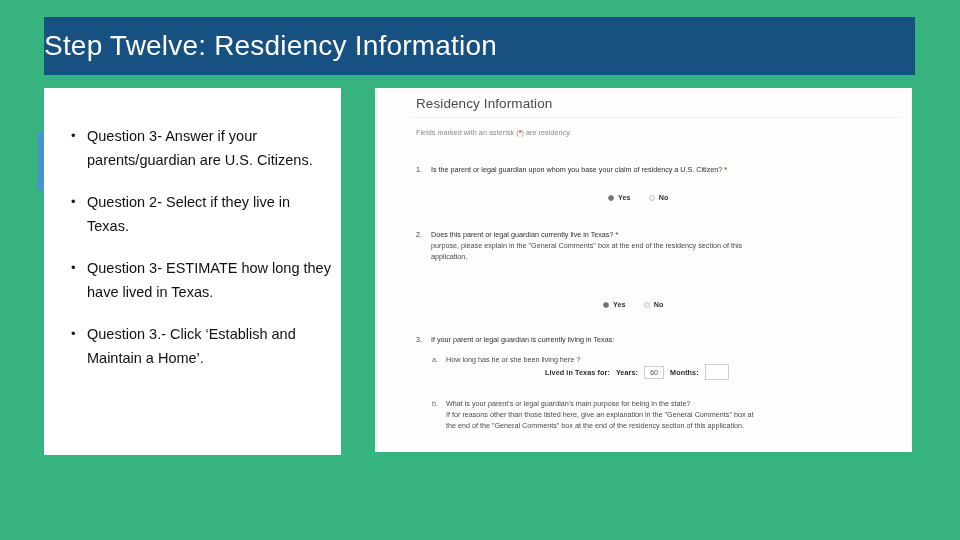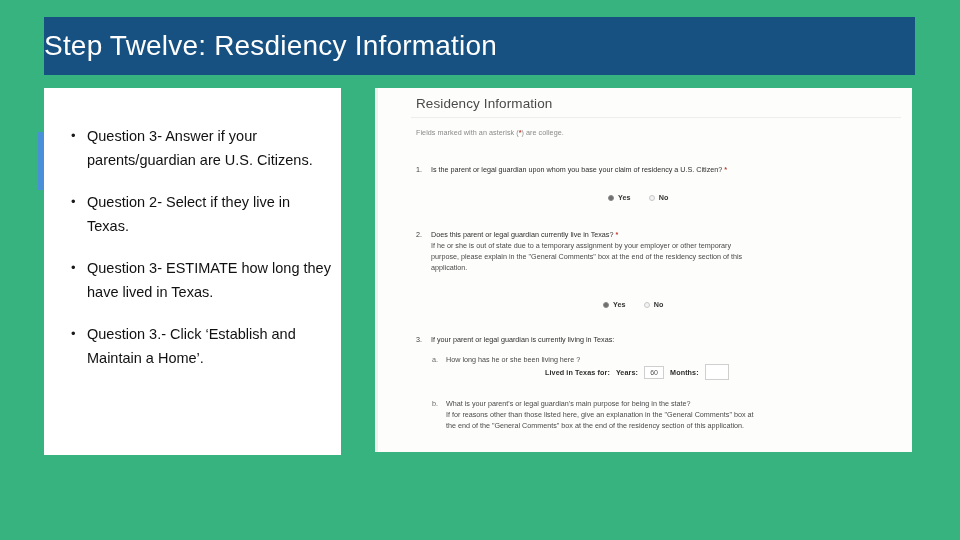--- a/index.html
+++ b/index.html
@@ -282,21 +282,21 @@
     </div>
   </div>
 
   <div id="form-panel">
     <div id="form-left-rule"></div>
 
     <div id="form-heading">Residency Information</div>
     <div id="form-heading-rule"></div>
 
     <div id="required-note">
-      <span>Fields marked with an asterisk (</span><span class="req-asterisk">*</span><span>) are college.</span>
+      <span>Fields marked with an asterisk (</span><span class="req-asterisk">*</span><span>) are residency.</span>
     </div>
 
     <div class="question" style="left:41px; top:76px; width:470px;">
       <span class="q-num">1.</span>
       <div class="q-body">
         <span class="q-title">Is the parent or legal guardian upon whom you base your claim of residency a U.S. Citizen?</span>
         <span class="req-asterisk">*</span>
       </div>
     </div>
     <div class="radio-row" style="left:233px; top:86px;">
@@ -308,21 +308,20 @@
         <span class="radio-mark"></span>
         <span class="radio-label">No</span>
       </span>
     </div>
 
     <div class="question" style="left:41px; top:141px; width:470px;">
       <span class="q-num">2.</span>
       <div class="q-body">
         <span class="q-title">Does this parent or legal guardian currently live in Texas?</span>
         <span class="req-asterisk">*</span>
-        <div class="q-sub">If he or she is out of state due to a temporary assignment by your employer or other temporary</div>
         <div class="q-sub">purpose, please explain in the "General Comments" box at the end of the residency section of this</div>
         <div class="q-sub">application.</div>
       </div>
     </div>
     <div class="radio-row" style="left:228px; top:193px;">
       <span class="radio-opt">
         <span class="radio-mark checked"></span>
         <span class="radio-label">Yes</span>
       </span>
       <span class="radio-opt">

